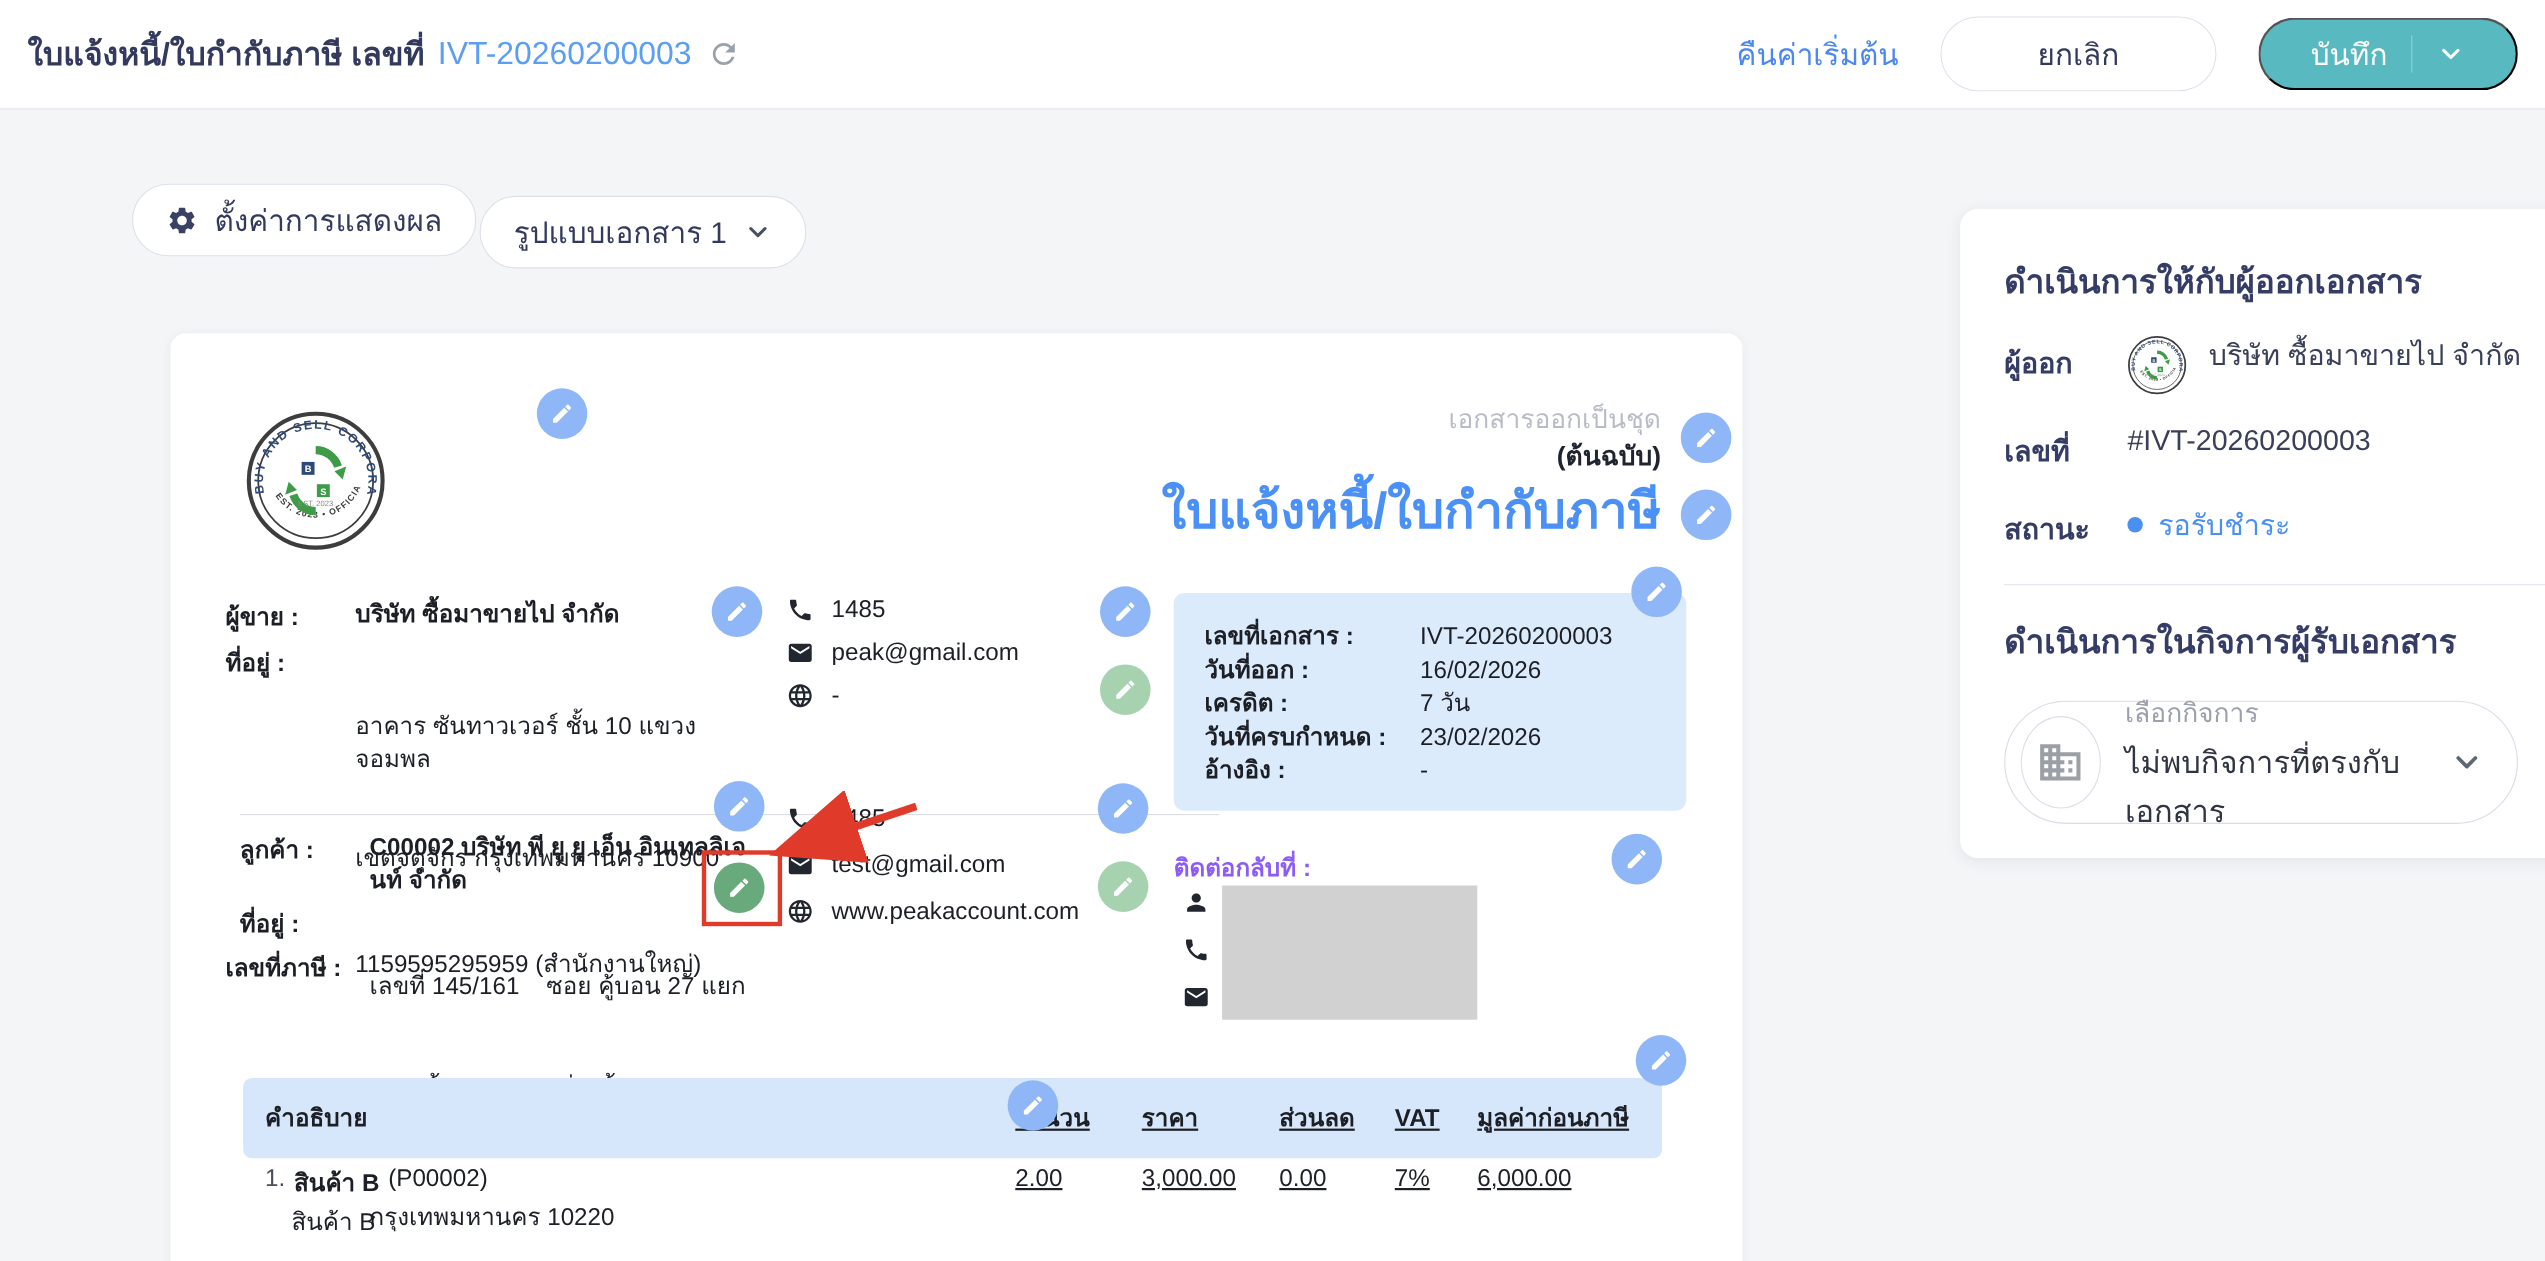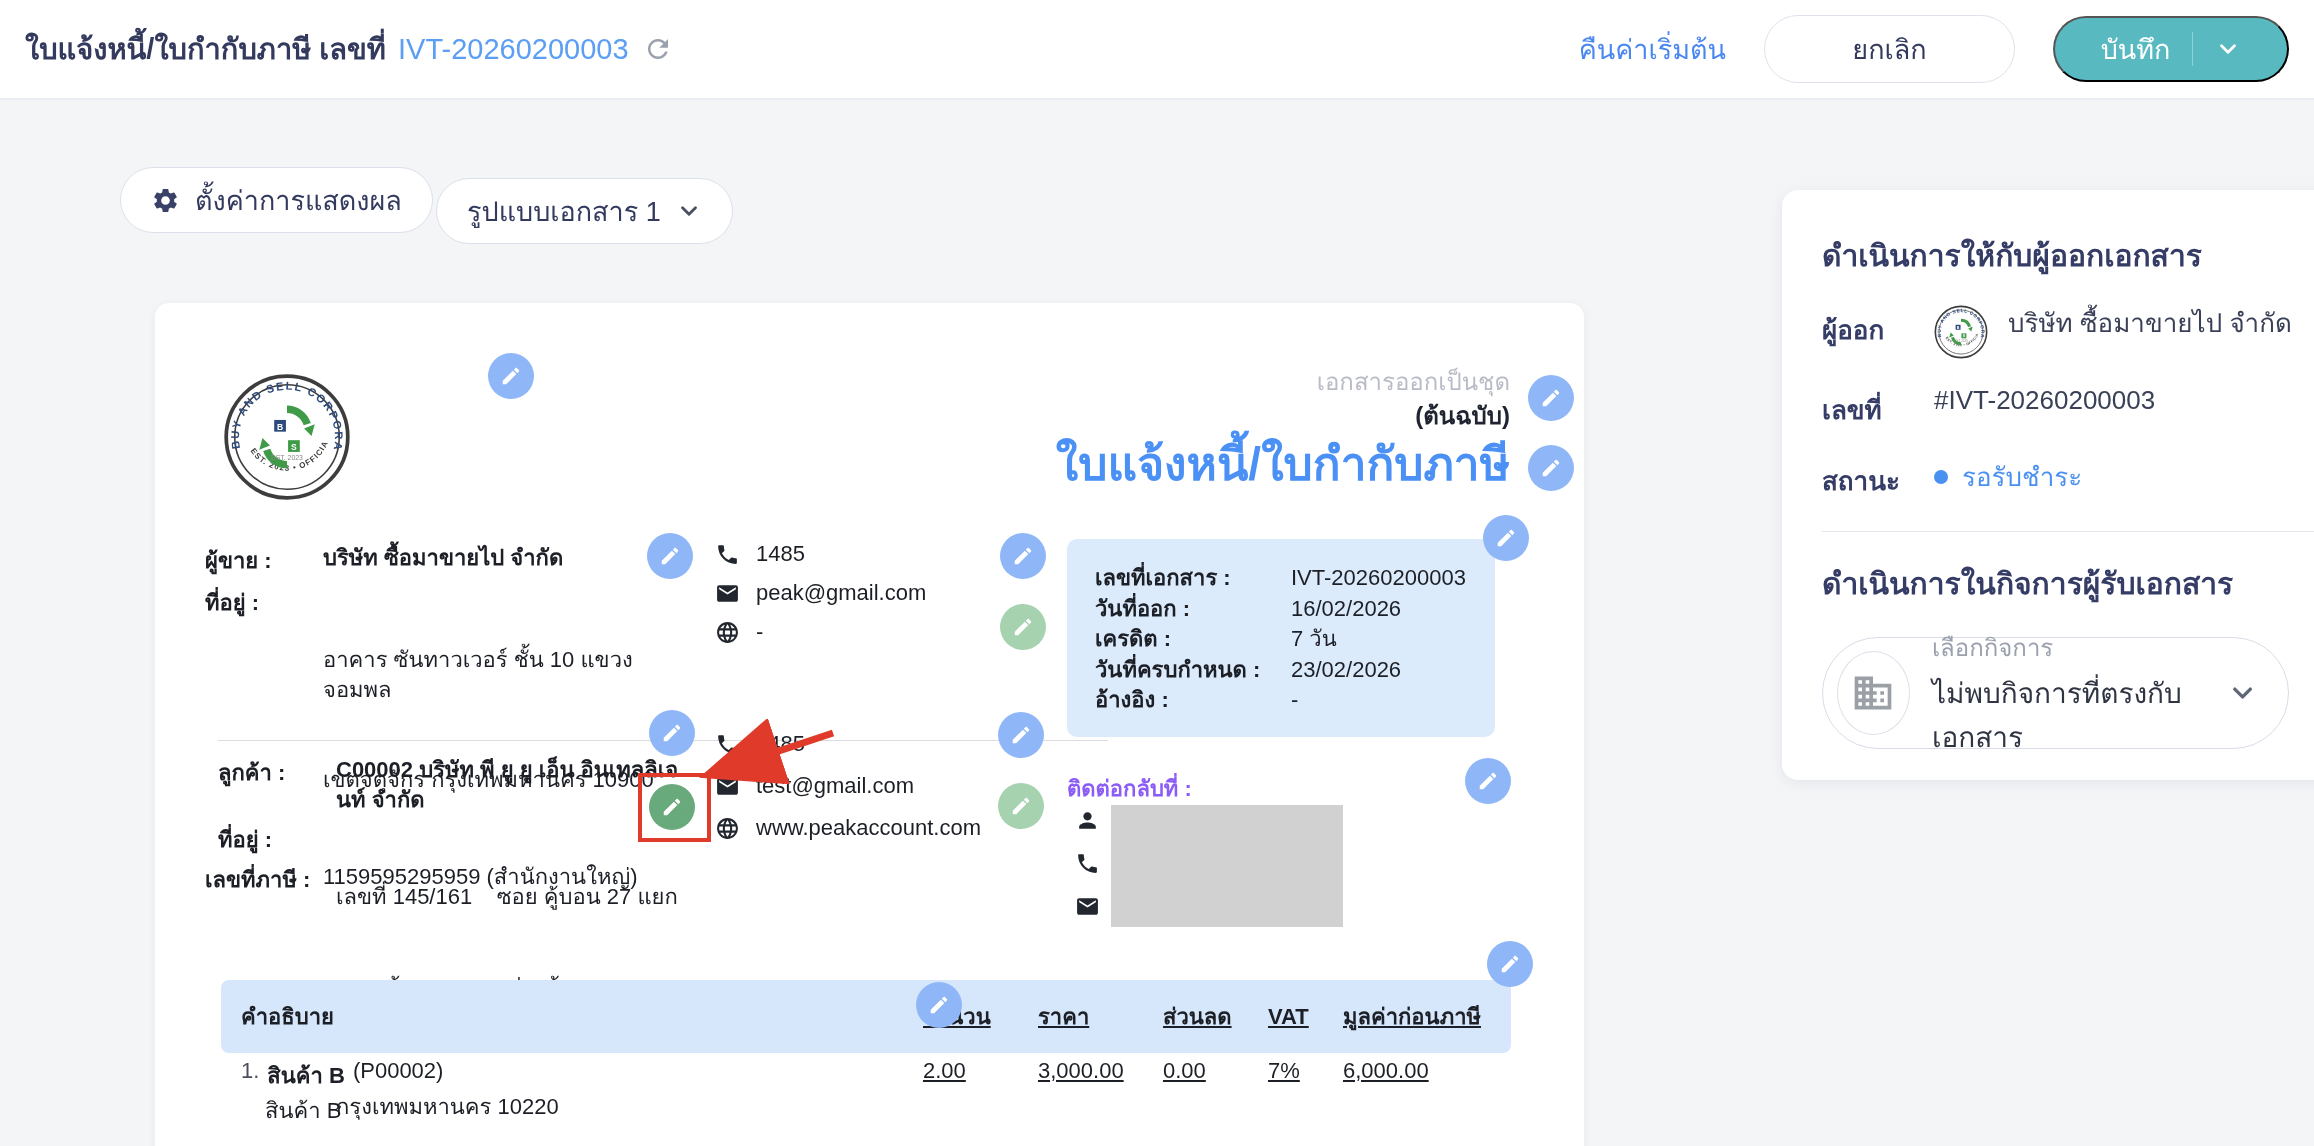--- a/index.html
+++ b/index.html
@@ -54,21 +54,21 @@
   .kv .v.b { font-weight:700; }
   #seller-block { left:50px; top:240px; width:462px; }
   #customer-block { left:63px; top:452px; width:470px; }
 
   .contact { position:absolute; display:flex; flex-direction:column; font-size:22px; color:#1c1f26; }
   .contact .row { display:flex; align-items:center; gap:16px; }
   .contact .ic { width:25px; height:25px; color:#22262e; flex:0 0 auto; }
   #seller-contact { left:560px; top:238px; gap:13px; }
   #customer-contact { left:560px; top:428px; gap:16px; }
 
-  .info-box { left:912px; top:236px; width:428px; height:198px; background:#dcebfc; border-radius:10px;
+  .info-box { left:912px; top:236px; width:466px; height:198px; background:#dcebfc; border-radius:10px;
     padding:24px 28px; }
   .info-box .irow { display:grid; grid-template-columns:196px 1fr; font-size:22px; line-height:30.5px; color:#1c1f26; }
   .info-box .il { font-weight:700; }
 
   .split { left:63px; top:437px; width:890px; height:0; border-top:1px solid #dcdde3; }
 
   .callback-label { left:912px; top:468px; font-size:22px; font-weight:700; color:#8b5cf6; }
   .cb-icons { left:920px; top:505px; display:flex; flex-direction:column; gap:18px; }
   .cb-icons .ic { width:25px; height:25px; color:#22262e; }
   .redacted { left:956px; top:502px; width:232px; height:122px; background:#d1d1d1; }

